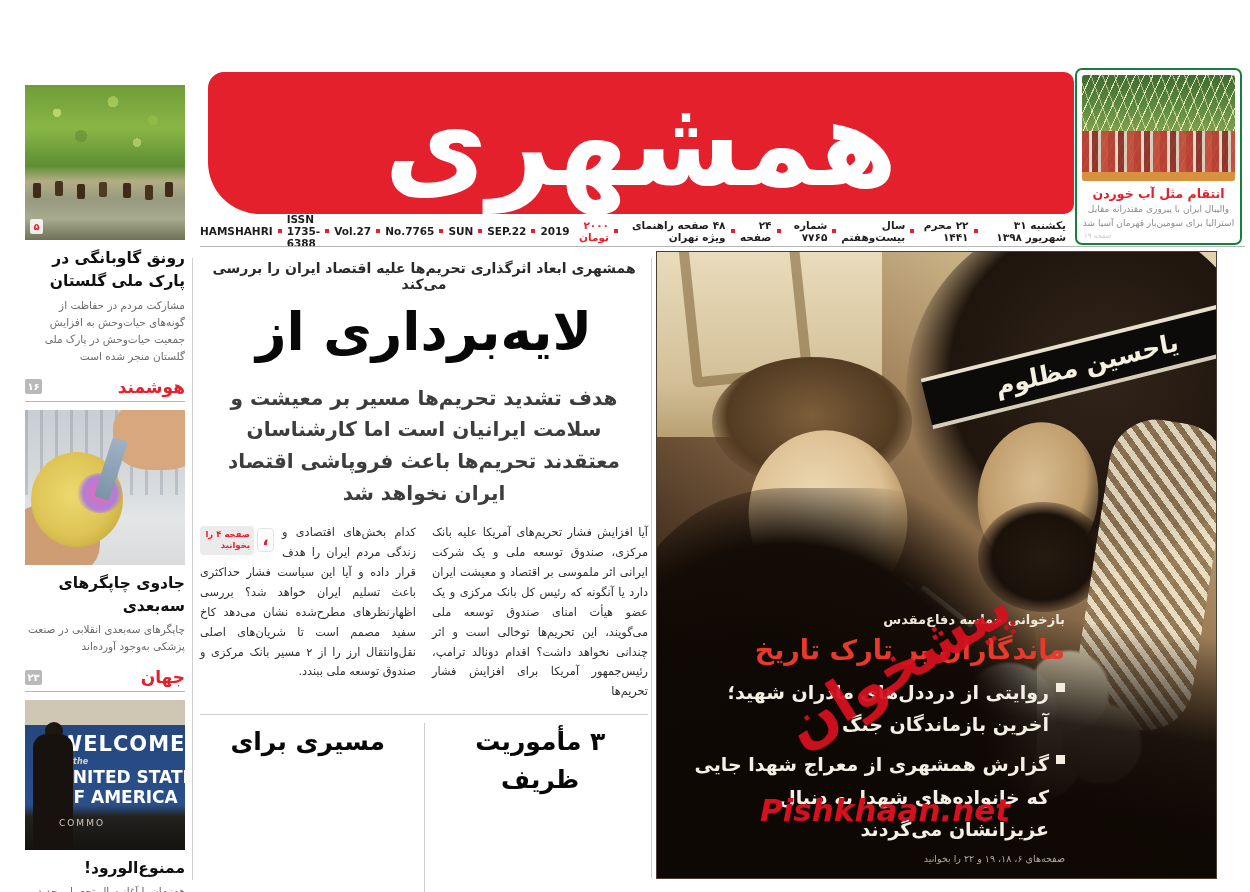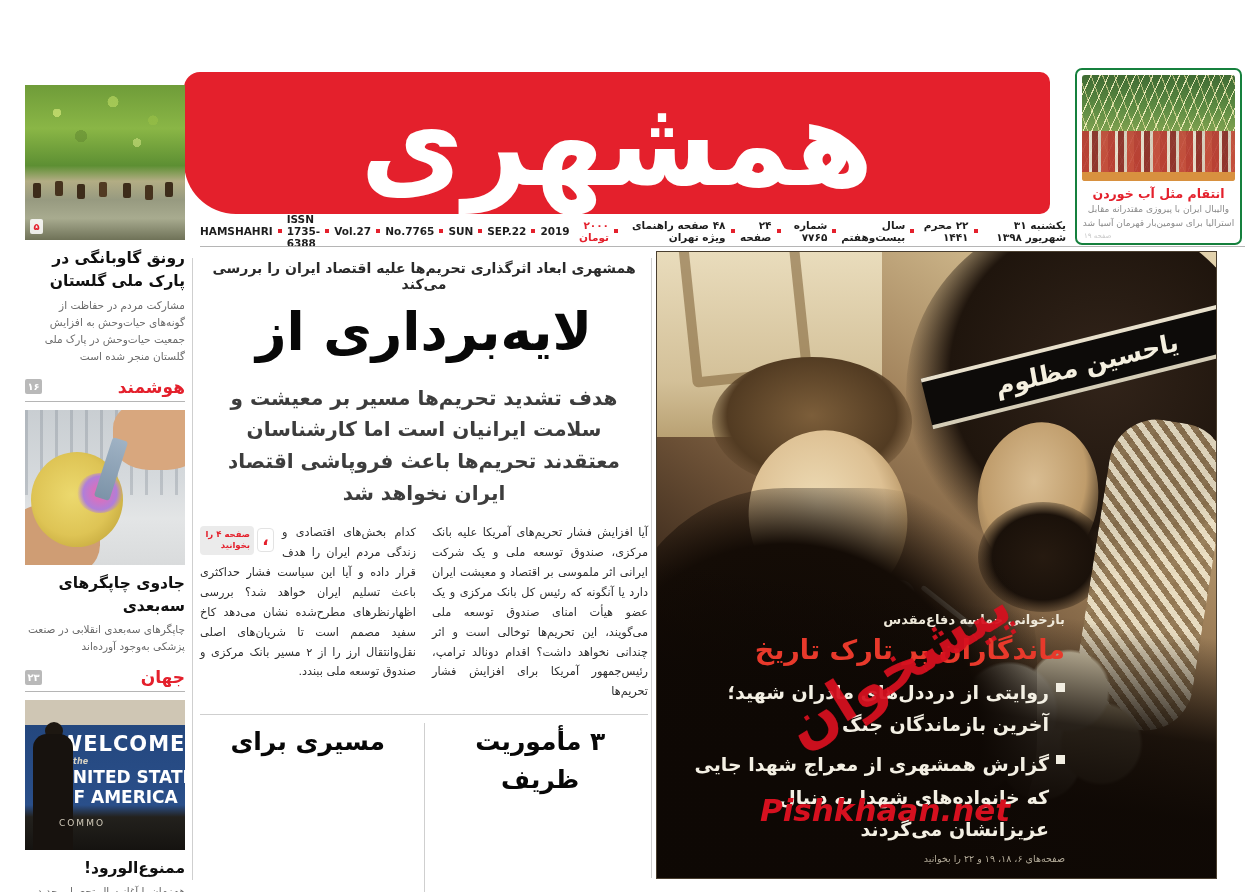--- a/index.html
+++ b/index.html
@@ -1,21 +1,21 @@
 <!DOCTYPE html>
 <html lang="fa"><head>
 <meta charset="utf-8">
 <style>
   html,body{margin:0;padding:0;background:#fff;}
   *{box-sizing:border-box;}
   .page{position:relative;width:1250px;height:892px;background:#ffffff;overflow:hidden;
         font-family:"DejaVu Sans",sans-serif;color:#222;}
 
   
-  .logo-box{position:absolute;left:184px;top:72px;width:866px;height:142px;background:#e4202c;
+  .logo-box{position:absolute;left:208px;top:72px;width:866px;height:142px;background:#e4202c;
             border-radius:16px 10px 10px 52px;display:flex;align-items:center;justify-content:center;overflow:hidden;}
   .logo-text{color:#fff;font-size:112px;font-weight:bold;line-height:1;direction:rtl;transform:scaleY(1.08);letter-spacing:2px;}
   .info-row{position:absolute;left:200px;top:221px;width:866px;height:20px;display:flex;
             justify-content:space-between;align-items:center;}
   .info-en{display:flex;align-items:center;gap:5px;font-size:10.5px;font-weight:bold;color:#1d1d1d;direction:ltr;}
   .info-fa{display:flex;align-items:center;gap:5px;font-size:10.5px;font-weight:bold;color:#1d1d1d;direction:rtl;}
   .dot{width:4px;height:4px;background:#e4202c;display:inline-block;flex:none;}
   .price{color:#e4202c;}
   .header-rule{position:absolute;left:200px;top:246px;width:1045px;height:1px;background:#b5b5b5;}
 

